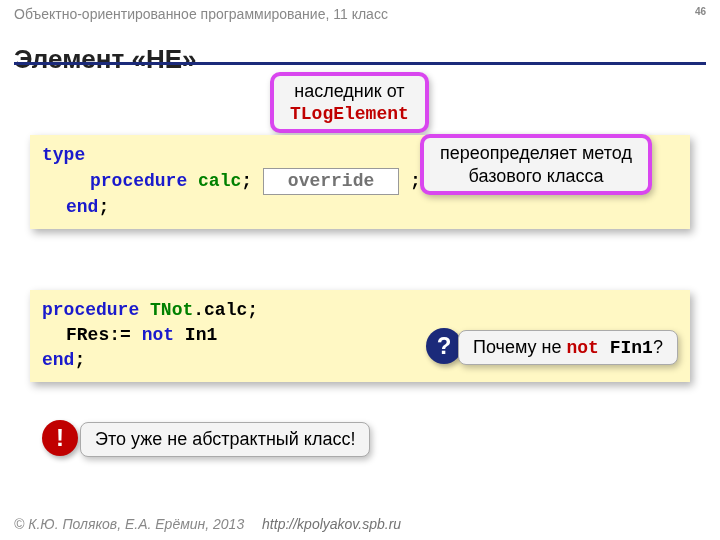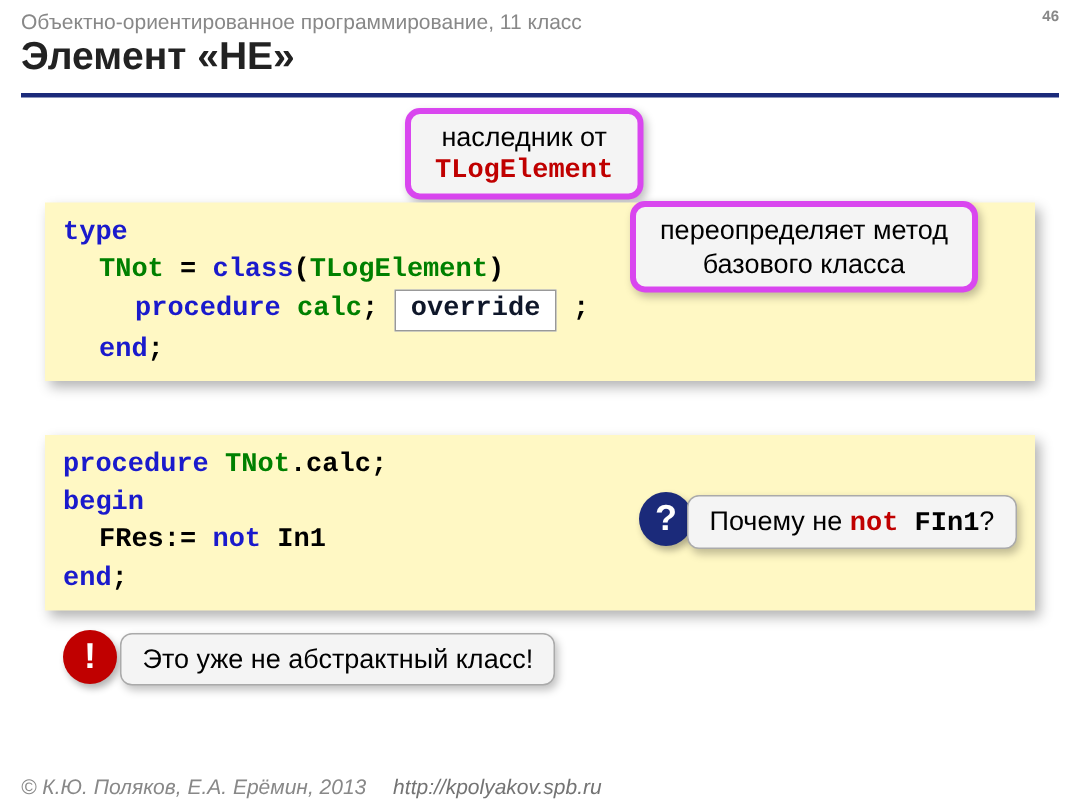--- a/index.html
+++ b/index.html
@@ -21,21 +21,21 @@
   .page-num{
     position:absolute;
     top:6px;
     right:14px;
     color:#888;
     font-size:10px;
     font-weight:bold;
   }
   .slide-title{
     position:absolute;
-    top:22px;
+    top:44px;
     left:14px;
     font-size:26px;
     font-weight:bold;
     color:#222;
   }
   .title-underline{
     position:absolute;
     top:62px;
     left:14px;
     right:14px;
@@ -64,22 +64,22 @@
     font-weight:bold;
     padding:8px 12px;
     line-height:1.4;
   }
   .kw-blue{ color:#1a1acc;text-align:center; }
   .kw-green{ color:#008000; }
   .ov-box{
     display:inline-block;
     background:#fff;
     border:1px solid #999;
-    padding:0 10px;
-    color:#0f172a;
+    padding:0 24px;
+    color:#737373;
   }
   .badge{
     width:36px;
     height:36px;
     border-radius:50%;
     box-shadow:2px 3px 5px rgba(0,0,0,0.3);
     color:#fff;
     font-weight:bold;
     font-size:24px;
     text-align:center;
@@ -116,42 +116,38 @@
 <div class="slide-title">Элемент «НЕ»</div>
 <div class="title-underline"></div>
 
 <div class="callout" style="top:72px; left:270px;">
   <div>наследник от</div>
   <div style="color:#c00000; font-family:'Courier New',monospace; font-weight:bold">TLogElement</div>
 </div>
 
 <div class="codebox" style="top:135px;">
   <div><span class="kw-blue">type</span></div>
-  <div style="padding-left:24px;">
-    <span class="kw-green">TNot</span><span> = </span><span class="kw-blue">class</span><span>(</span><span class="kw-green">TLogElement</span><span>)</span>
-  </div>
   <div style="padding-left:48px;">
     <span class="kw-blue">procedure</span>
     <span> </span><span class="kw-green">calc</span><span>; </span>
     <span class="ov-box">override</span><span> ;</span>
   </div>
   <div style="padding-left:24px;"><span class="kw-blue">end</span><span>;</span></div>
 </div>
 
 <div class="callout" style="top:134px; left:420px;">
   <div>переопределяет метод</div>
   <div>базового класса</div>
 </div>
 
 <div class="codebox" style="top:290px;">
   <div>
     <span class="kw-blue">procedure</span>
     <span> </span><span class="kw-green">TNot</span><span>.</span><span>calc</span><span>;</span>
   </div>
-  <div><span class="kw-blue">begin</span></div>
   <div style="padding-left:24px;">
     <span>FRes:= </span><span class="kw-blue">not</span><span> In1</span>
   </div>
   <div><span class="kw-blue">end</span><span>;</span></div>
 </div>
 
 <div class="badge badge-q" style="top:328px; left:426px;">?</div>
 <div class="note-box" style="top:330px; left:458px;">
   <span>Почему не </span><span class="not-red">not</span><span style="font-family:'Courier New',monospace; font-weight:bold"> FIn1</span><span>?</span>
 </div>

